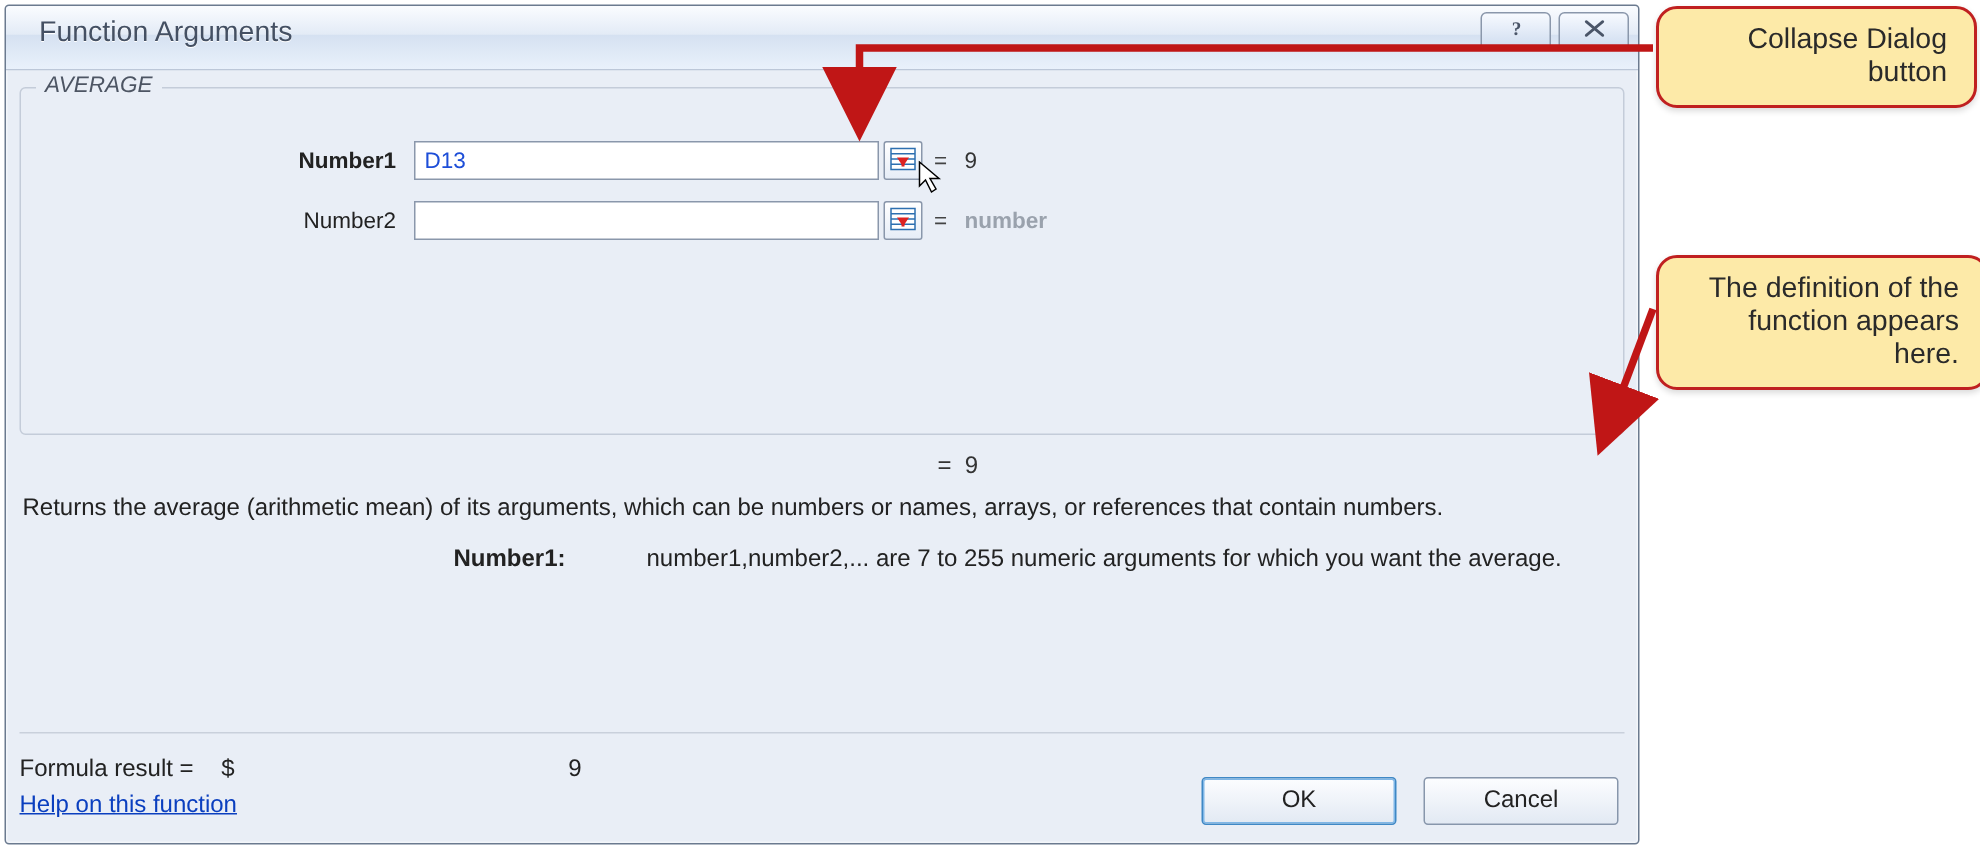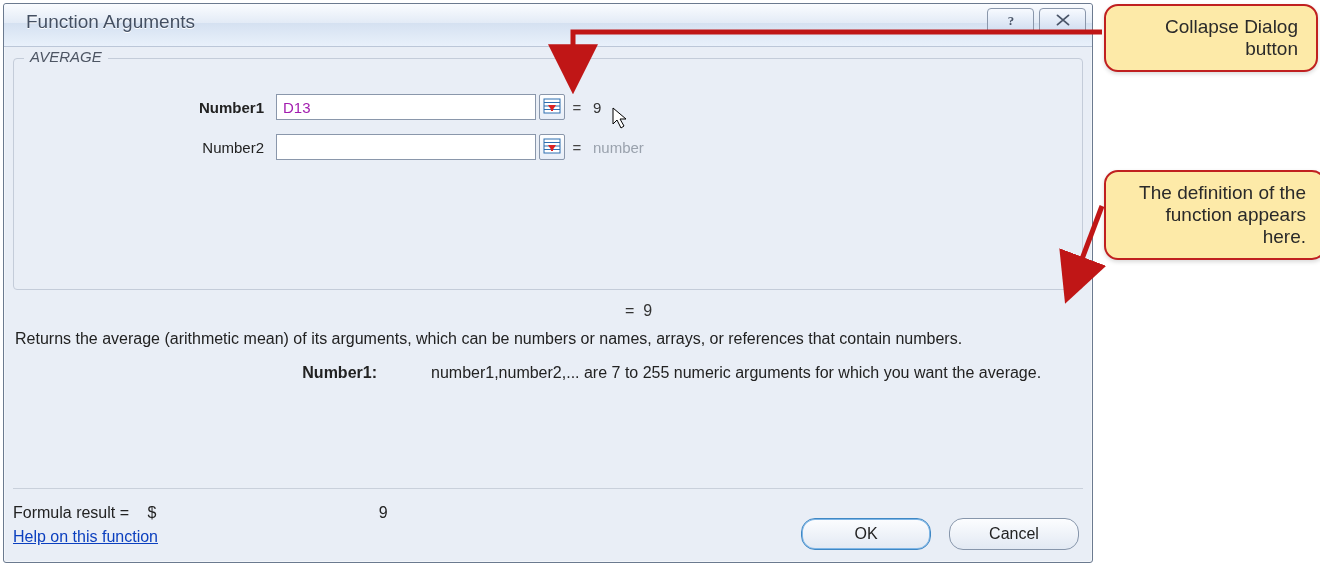--- a/index.html
+++ b/index.html
@@ -46,34 +46,34 @@
   }
   .group-legend{
     position:absolute;top:-11px;left:10px;background:#e9eef6;padding:0 6px;color:#4d5563;font-size:15px;font-style:italic;
   }
 
   .arg-rows{position:absolute;top:30px;left:0;right:0}
   .arg-row{display:flex;align-items:center;height:36px;margin-bottom:4px}
   .arg-label{width:250px;text-align:right;padding-right:12px;color:#222}
   .arg-label.bold{font-weight:bold}
   .arg-input{
-    width:260px;height:26px;border:1px solid #8a97ab;background:#fff;
-    padding:0 6px;font:inherit;color:#a21caf;box-sizing:border-box;
+    width:310px;height:26px;border:1px solid #8a97ab;background:#fff;
+    padding:0 6px;font:inherit;color:#1d4ed8;box-sizing:border-box;
   }
   .collapse-btn{
     width:26px;height:26px;margin-left:3px;
     border:1px solid #8a97ab;border-radius:2px;
     background:linear-gradient(#fff,#e6edf7);
     display:flex;align-items:center;justify-content:center;padding:0;
     box-sizing:border-box;
   }
   .collapse-btn svg{width:18px;height:18px}
   .arg-eq{width:24px;text-align:center;color:#444}
   .arg-val{color:#333;padding-left:4px}
-  .arg-val.dim{color:#9aa2ad;font-weight:normal}
+  .arg-val.dim{color:#9aa2ad;font-weight:bold}
 
   .cursor-arrow{
     position:absolute;left:598px;top:48px;width:20px;height:24px;pointer-events:none;
   }
 
   
   .mid{
     position:absolute;top:252px;left:0;right:0;
   }
   .mid-eq{
@@ -99,21 +99,21 @@
   .resrow .cur{display:inline-block;margin-left:14px}
   .resrow .val{display:inline-block;margin-left:218px}
 
   .helplink{
     position:absolute;bottom:6px;left:0;color:#0b3fbf;text-decoration:underline;
     font-size:16px;cursor:pointer;
   }
 
   .btnrow{position:absolute;bottom:2px;right:4px;display:flex;gap:18px}
   .dlg-btn{
-    width:130px;height:32px;border:1px solid #8796ab;border-radius:14px;
+    width:130px;height:32px;border:1px solid #8796ab;border-radius:3px;
     background:linear-gradient(#fcfdff,#e2e9f3);font:inherit;font-size:16px;color:#222;
     cursor:pointer;
   }
   .dlg-btn.primary{border-color:#3f88c5;box-shadow:0 0 0 1px #7fb6e6 inset}
 
   
   .callout{
     position:absolute;border:2px solid #c02020;border-radius:14px;
     background:#fdeaa8;
     padding:10px 18px;text-align:right;font-size:19px;color:#2a2a2a;

